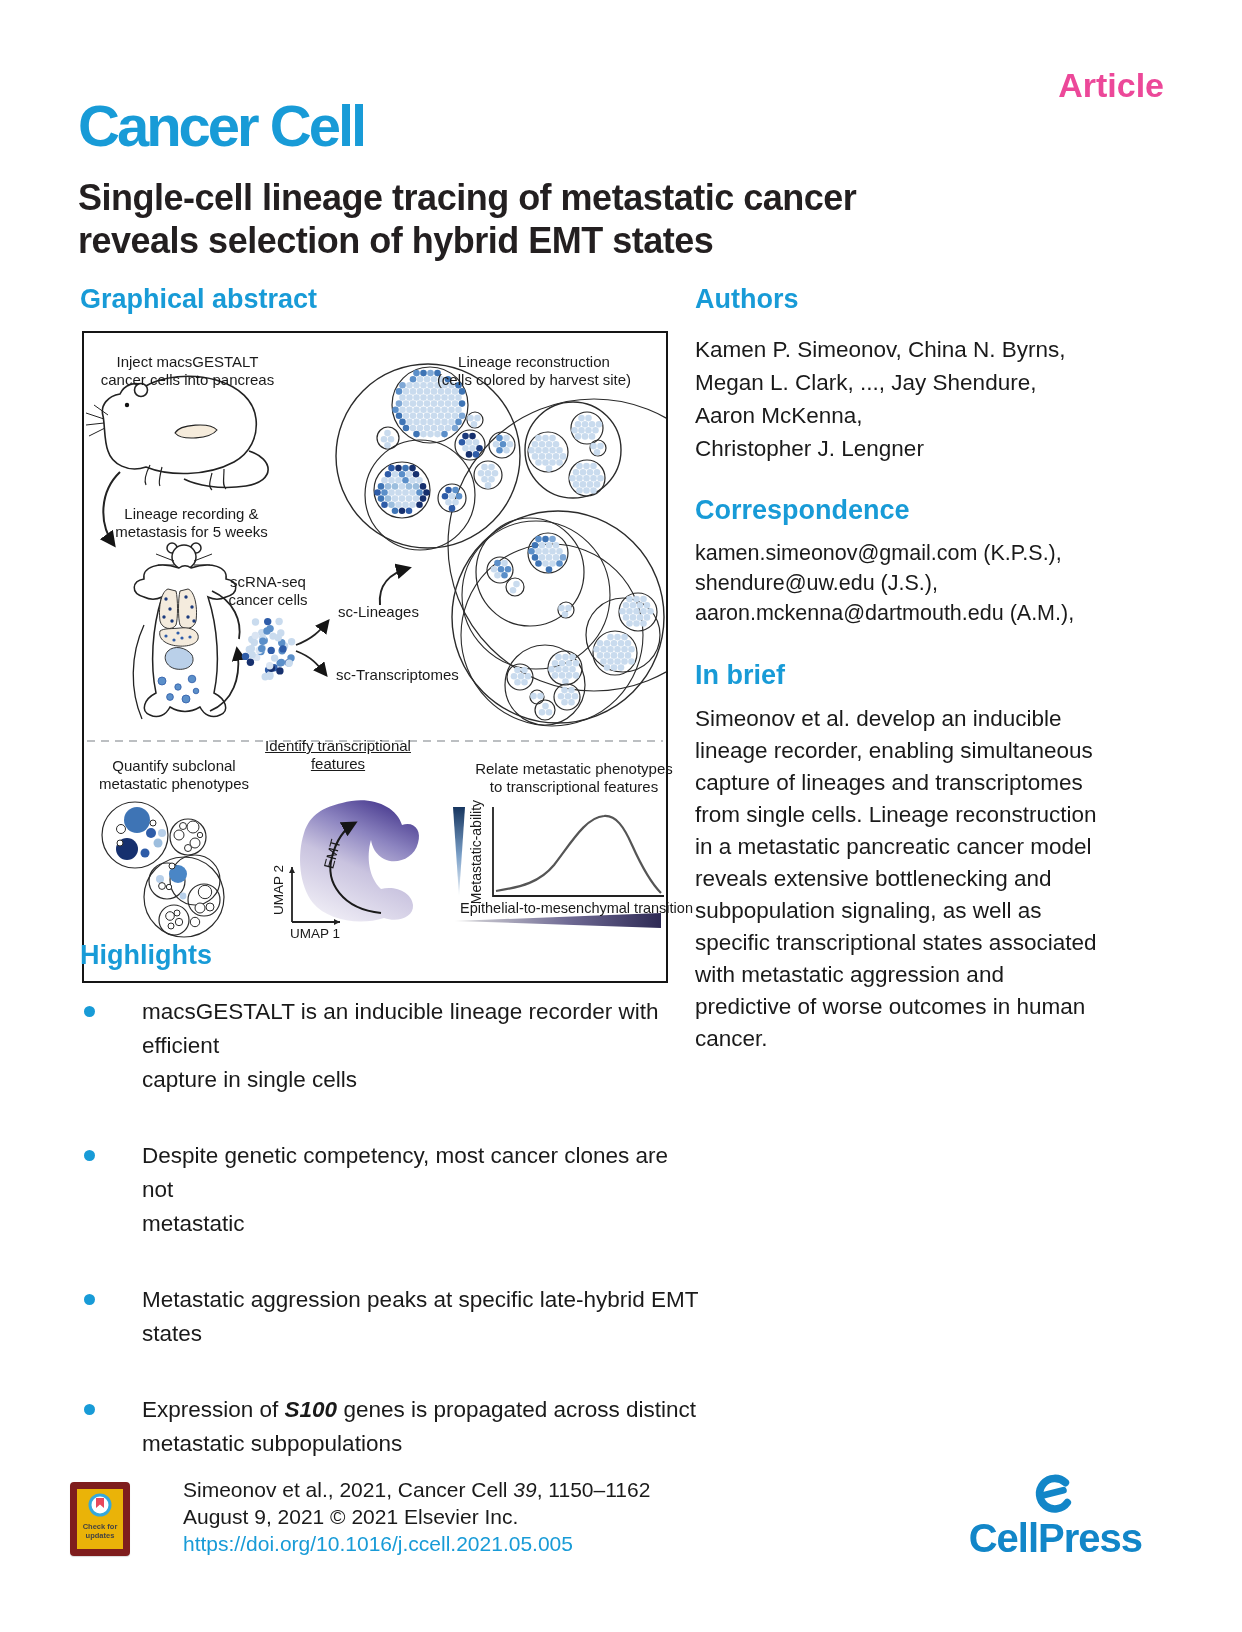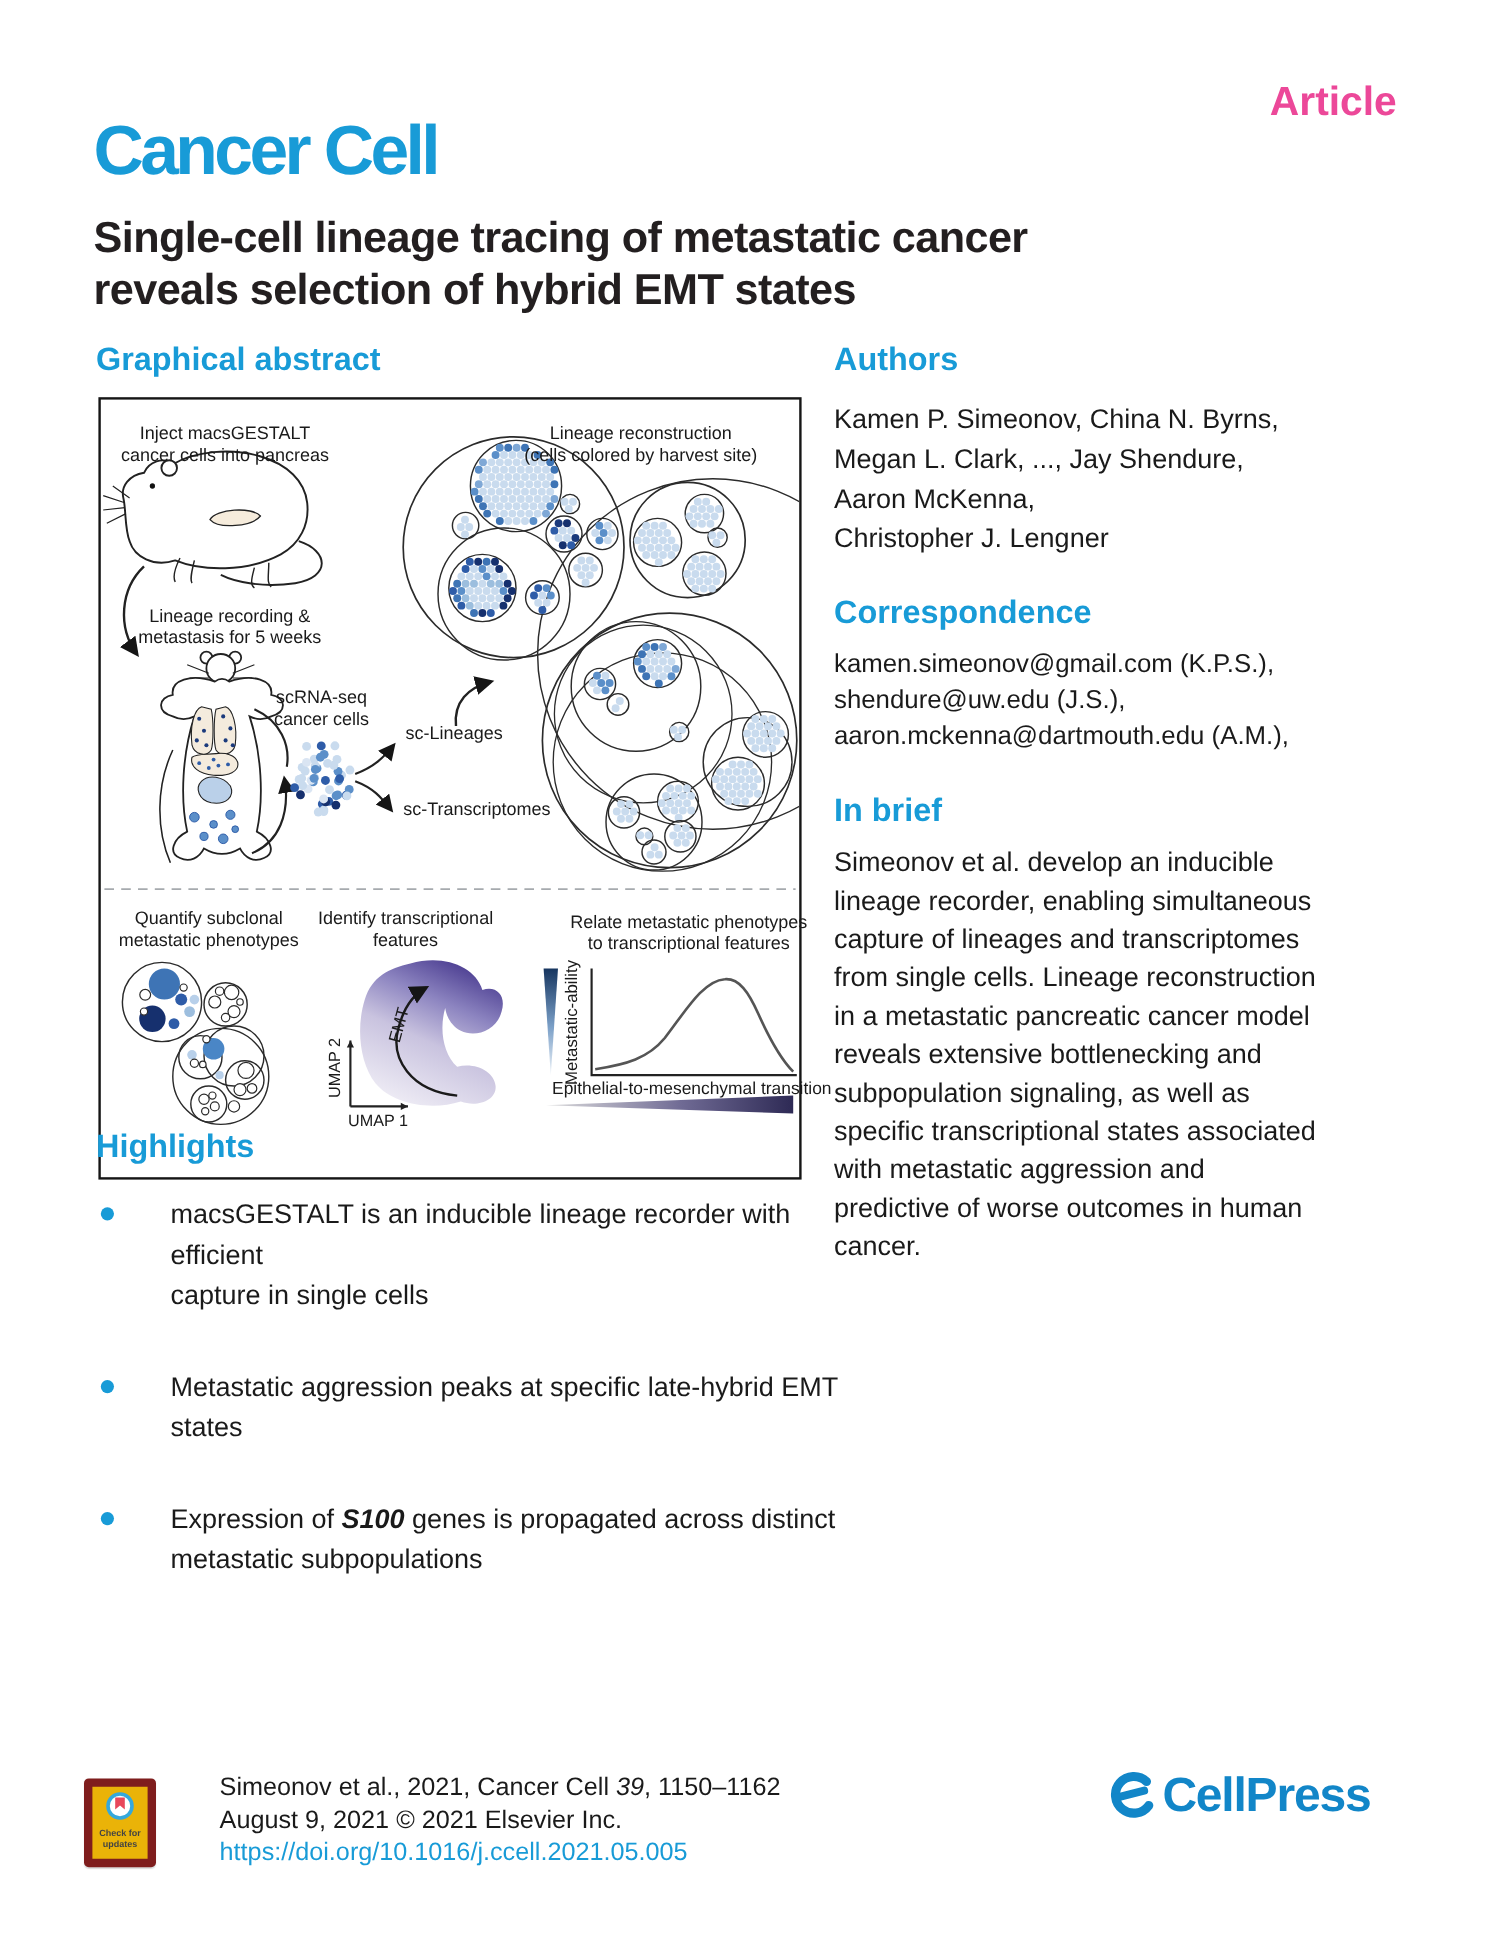--- a/index.html
+++ b/index.html
@@ -24,21 +24,21 @@
   .hl-head{position:absolute;left:80px;top:940px;}
   .hl-list{position:absolute;left:80px;top:995px;width:620px;}
   .hl-item{display:flex;margin-bottom:42px;font-size:22.5px;line-height:34px;gap:22px;}
   .hl-dot{flex:0 0 auto;width:11px;height:11px;border-radius:50%;background:#189bd7;margin:11px 25px 0 4px;}
   .hl-text{white-space:pre-line;}
   .footer-cite{position:absolute;left:183px;top:1476px;font-size:21px;line-height:27px;}
   .doi a,.doi{color:#189bd7;text-decoration:none;}
   .badge{position:absolute;left:70px;top:1482px;width:46px;height:60px;border:7px solid #7f1d1d;border-radius:4px;
          background:#eab308;text-align:center;box-shadow:0 1px 1px rgba(0,0,0,.15);font-weight:bold;}
   .badge-txt{font-size:7.5px;line-height:8.5px;color:#444;white-space:pre-line;margin-top:2px;}
-  .cellpress{position:absolute;right:100px;top:1474px;display:flex;align-items:center;}
+  .cellpress{position:absolute;right:100px;top:1474px;display:flex;align-items:center;flex-direction:column;}
   .cellpress-text{font-size:40px;font-weight:bold;color:#1286c8;letter-spacing:-1px;margin-left:6px;}
 </style>
 </head>
 <body>
 
 <div class="page">
 
   <div class="article-label">Article</div>
   <div class="journal-logo">Cancer Cell</div>
   <div class="paper-title">Single-cell lineage tracing of metastatic cancer
@@ -638,21 +638,21 @@
     <div class="fig-label" style="left:10px;top:172px;width:195px;">Lineage recording &amp;
 metastasis for 5 weeks</div>
     <div class="fig-label" style="left:124px;top:240px;width:120px;">scRNA-seq
 cancer cells</div>
     <div class="fig-label" style="left:254px;top:270px;width:120px;text-align:left;">sc-Lineages</div>
     <div class="fig-label" style="left:252px;top:333px;width:160px;text-align:left;">sc-Transcriptomes</div>
     <div class="fig-label" style="right:2px;top:20px;width:260px;">Lineage reconstruction
 (cells colored by harvest site)</div>
     <div class="fig-label" style="left:0px;top:424px;width:180px;">Quantify subclonal
 metastatic phenotypes</div>
-    <div class="fig-label" style="left:164px;top:424px;width:180px;">Identify transcriptional
+    <div class="fig-label" style="left:164px;top:404px;width:180px;text-decoration:underline;">Identify transcriptional
 features</div>
     <div class="fig-label" style="left:355px;top:427px;width:270px;">Relate metastatic phenotypes
 to transcriptional features</div>
     <div class="fig-label rot" style="left:160px;top:548px;width:70px;font-size:13.5px;">UMAP 2</div>
     <div class="fig-label" style="left:196px;top:592px;width:70px;font-size:13.5px;">UMAP 1</div>
     <div class="fig-label" style="left:226px;top:512px;width:44px;font-size:14px;transform:rotate(-75deg);">EMT</div>
     <div class="fig-label rot" style="left:322px;top:510px;width:140px;font-size:14px;">Metastatic-ability</div>
     <div class="fig-label" style="left:360px;top:566px;width:265px;font-size:14.5px;">Epithelial-to-mesenchymal transition</div>
   </div>
 
@@ -686,20 +686,25 @@
 
   <div class="sec-head hl-head">Highlights</div>
   <div class="hl-list">
     <div class="hl-item">
       <span class="hl-dot"></span>
       <span class="hl-text">macsGESTALT is an inducible lineage recorder with efficient
 capture in single cells</span>
     </div>
     <div class="hl-item">
       <span class="hl-dot"></span>
+      <span class="hl-text">Despite genetic competency, most cancer clones are not
+metastatic</span>
+    </div>
+    <div class="hl-item">
+      <span class="hl-dot"></span>
       <span class="hl-text">Metastatic aggression peaks at specific late-hybrid EMT
 states</span>
     </div>
     <div class="hl-item">
       <span class="hl-dot"></span>
       <span class="hl-text"><span>Expression of </span><i style="font-weight:bold;">S100</i><span> genes is propagated across distinct
 metastatic subpopulations</span></span>
     </div>
   </div>
 

